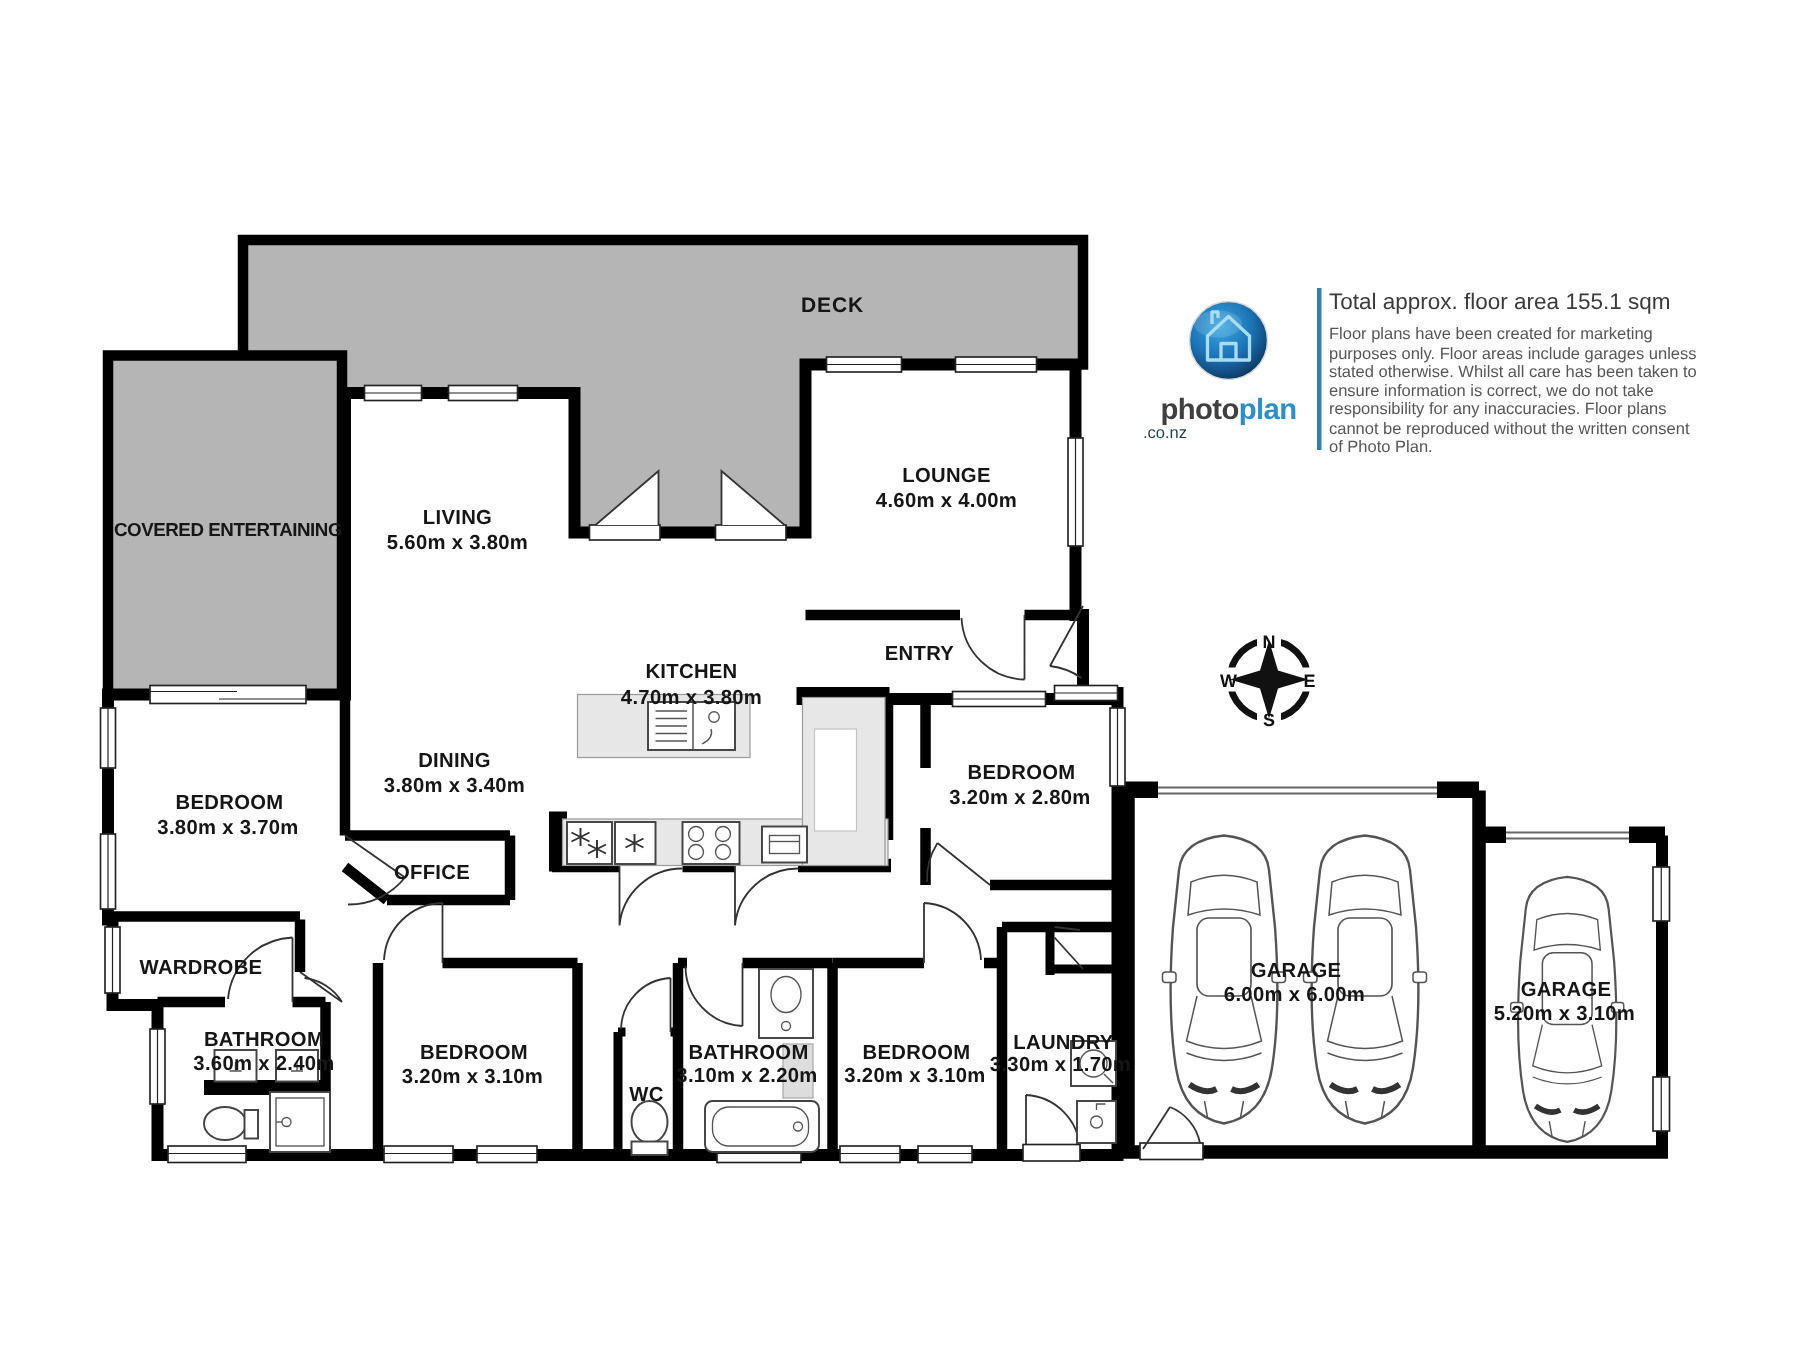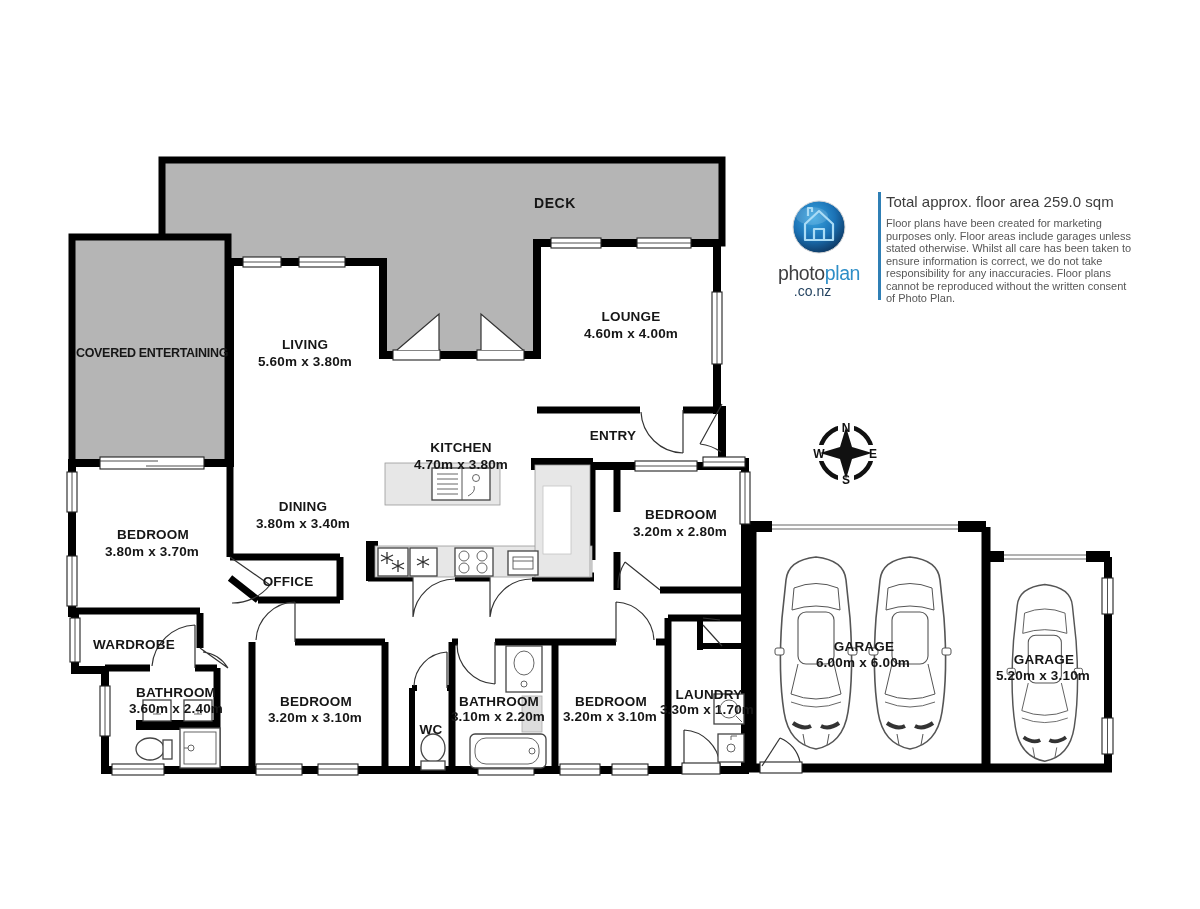--- a/index.html
+++ b/index.html
@@ -20,24 +20,24 @@
   .fix{fill:#fff;stroke:#444;stroke-width:1.3;}
   .fixthin{fill:none;stroke:#555;stroke-width:.9;}
   .cnt{fill:#e7e7e7;stroke:#9a9a9a;stroke-width:.8;}
 
   
   .titleblock{position:absolute;left:886px;top:190px;width:300px;color:#3d3d3d;}
   .titleblock h1{margin:0;font-size:27px;font-weight:400;letter-spacing:.2px;color:#3c3c3c;}
   .tb-sub{font-size:15px;margin-top:3px;color:#3c3c3c;}
   .tb-disc{font-size:11px;line-height:1.14;color:#575757;width:250px;margin-top:7px;}
   .logo-txt{position:absolute;left:762px;top:262px;width:114px;text-align:center;}
-  .logo-line{font-size:19.5px;letter-spacing:-.4px;font-weight:400;text-align:center;}
+  .logo-line{font-size:19.5px;letter-spacing:-.4px;font-weight:700;text-align:center;}
   .logo-line .p1{color:#3f3f41;}
   .logo-line .p2{color:#2e8ec7;}
-  .logo-conz{font-size:14px;color:#1f3f5d;text-align:center;padding-right:13px;margin-top:-2px;}
+  .logo-conz{font-size:11px;color:#1f3f5d;text-align:left;padding-right:13px;margin-top:-2px;}
 </style>
 </head>
 <body>
 
 <div class="page">
 
 <svg class="plan-svg" width="1200" height="909" viewBox="0 0 1200 909">
   <defs>
     <radialGradient id="lg" cx="40%" cy="32%" r="75%">
       <stop offset="0%" stop-color="#3aa7e2"></stop>
@@ -329,21 +329,21 @@
     <text class="rm" x="709" y="699">LAUNDRY</text>
     <text class="rm" x="707" y="714">3.30m x 1.70m</text>
     <text class="rm" x="864" y="651">GARAGE</text>
     <text class="rm" x="863" y="667">6.00m x 6.00m</text>
     <text class="rm" x="1044" y="664">GARAGE</text>
     <text class="rm" x="1043" y="680">5.20m x 3.10m</text>
   </g>
 </svg>
 
   <div class="titleblock">
-    <div class="tb-sub">Total approx. floor area 259.0 sqm</div>
+    <div class="tb-sub">Total approx. floor area 155.1 sqm</div>
     <div class="tb-disc">Floor plans have been created for marketing purposes only. Floor areas include garages unless stated otherwise. Whilst all care has been taken to ensure information is correct, we do not take responsibility for any inaccuracies. Floor plans cannot be reproduced without the written consent of Photo Plan.</div>
   </div>
 
   <div class="logo-txt">
     <div class="logo-line"><span class="p1">photo</span><span class="p2">plan</span></div>
     <div class="logo-conz">.co.nz</div>
   </div>
 
 </div>
 

